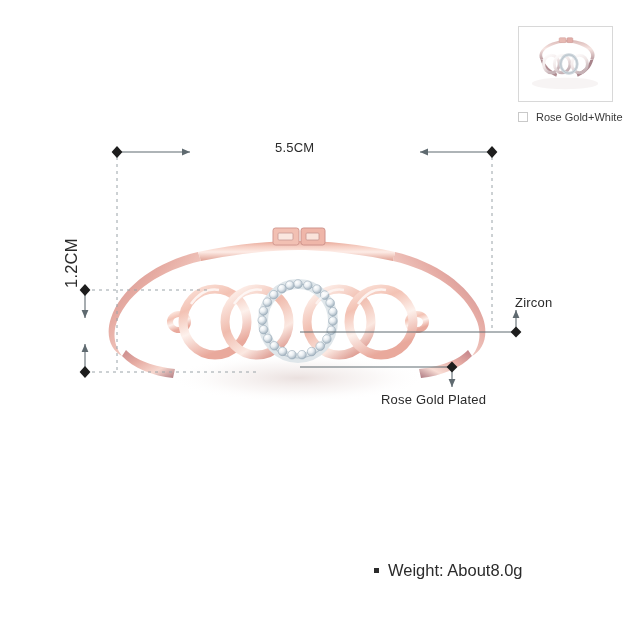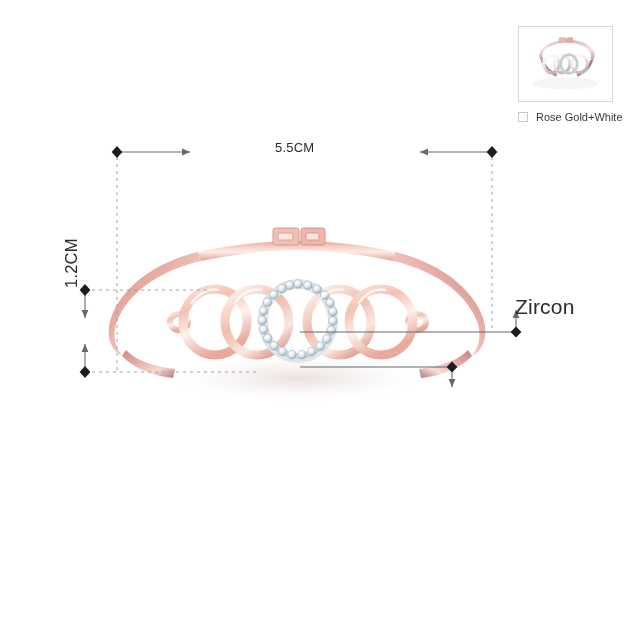--- a/index.html
+++ b/index.html
@@ -25,21 +25,21 @@
     top: 200px;
     width: 405px;
     height: 210px;
   }
   #bracelet-svg { display: block; width: 100%; height: 100%; }
 
   
   .anno-text {
     position: absolute;
     color: #2b2b2b;
-    font-size: 21px;
+    font-size: 13px;
     letter-spacing: .2px;
     white-space: nowrap;
   }
   #dim-width-label { left: 275px; top: 140px; font-size: 13px; }
   #dim-height-label {
     left: 62px; top: 288px;
     font-size: 16.5px;
     transform: rotate(-90deg);
     transform-origin: left top;
   }
@@ -262,21 +262,26 @@
     <polygon points="452,387 448.6,379 455.4,379" fill="#5f6a70"></polygon>
     <polygon points="452,361.6 457.4,367 452,372.4 446.6,367" fill="#1d1d1d"></polygon>
   </svg>
 
   <div class="anno-text" id="dim-width-label">5.5CM</div>
 
   <div class="anno-text" id="dim-height-label">1.2CM</div>
 
   <div class="anno-text" id="zircon-label">Zircon</div>
 
-
+  <div class="anno-text" id="rose-gold-label">Rose Gold Plated</div>
+
+  <div id="weight-row">
+    <span id="weight-bullet"></span>
+    <span id="weight-text">Weight: About8.0g</span>
+  </div>
 
   <div id="variant-card">
     <div id="variant-thumb">
       <svg viewBox="0 0 95 76">
         <defs>
           <linearGradient id="tBand" x1="0" y1="0" x2="0" y2="1">
             <stop offset="0%" stop-color="#d9b6b4"></stop>
             <stop offset="45%" stop-color="#f6e5e2"></stop>
             <stop offset="100%" stop-color="#b99a9e"></stop>
           </linearGradient>

